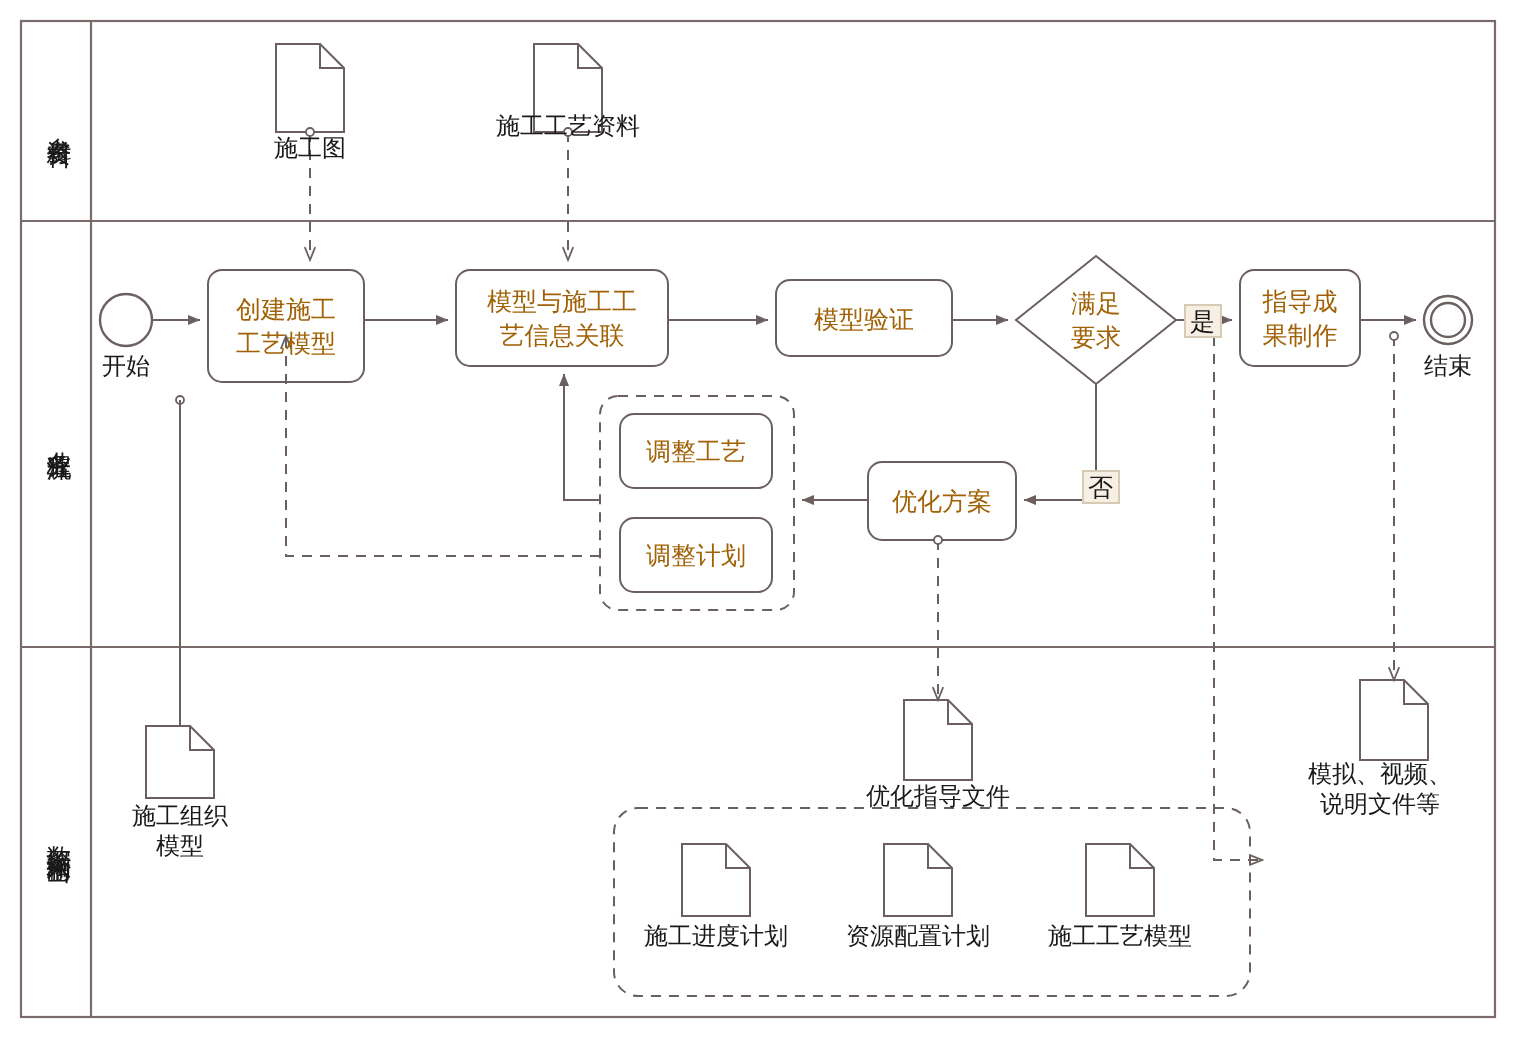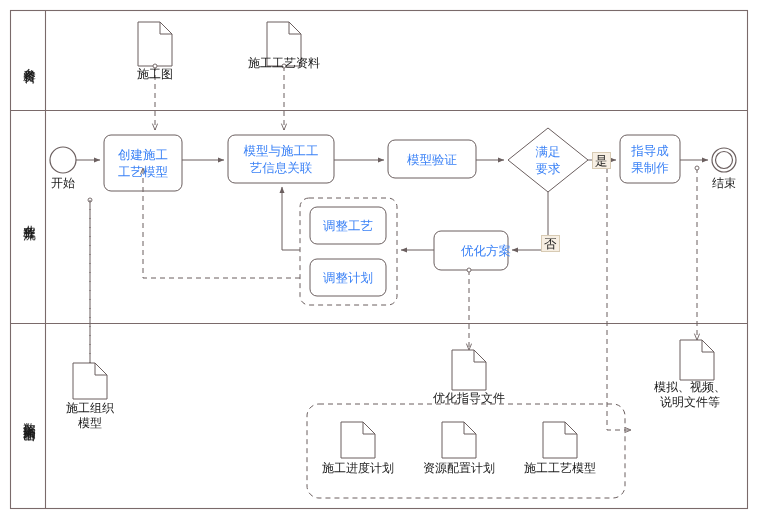--- a/index.html
+++ b/index.html
@@ -2,21 +2,21 @@
 <html><head>
 <meta charset="utf-8">
 <title>施工工艺模型流程图</title>
 <style>
   html,body{margin:0;padding:0;background:#ffffff;}
   body{font-family:"DejaVu Sans","Liberation Sans",sans-serif;}
   #canvas{position:relative;width:758px;height:519px;background:#ffffff;overflow:hidden;}
   svg.layer{position:absolute;left:0;top:0;width:758px;height:519px;}
   .lbl{position:absolute;color:#1a1a1a;font-size:12px;line-height:15px;text-align:center;white-space:pre-line;}
   .node-lbl{position:absolute;display:flex;align-items:center;justify-content:center;
-            text-align:center;color:#3b82f6;font-size:12.5px;line-height:17px;white-space:pre-line;}
+            text-align:center;color:#a16207;font-size:12.5px;line-height:17px;white-space:pre-line;}
   .swim-lbl{position:absolute;color:#1a1a1a;font-size:12.5px;letter-spacing:1px;
             writing-mode:vertical-rl;text-orientation:upright;
             display:flex;align-items:center;justify-content:center;}
   .yn{position:absolute;font-size:12.5px;color:#1a1a1a;background:#f7efe3;
       border:1px solid #d8cbb4;padding:0px 2px;line-height:15px;}
 </style>
 </head>
 <body>
 
 <div id="canvas">
@@ -141,21 +141,21 @@
   <div class="lbl" style="left:33px;top:176px;width:60px;">开始</div>
   <div class="lbl" style="left:694px;top:176px;width:60px;">结束</div>
 
   <div class="node-lbl" style="left:104px;top:135px;width:78px;height:56px;">创建施工
 工艺模型</div>
   <div class="node-lbl" style="left:228px;top:135px;width:106px;height:48px;">模型与施工工
 艺信息关联</div>
   <div class="node-lbl" style="left:388px;top:140px;width:88px;height:38px;">模型验证</div>
   <div class="node-lbl" style="left:620px;top:135px;width:60px;height:48px;">指导成
 果制作</div>
-  <div class="node-lbl" style="left:409px;top:231px;width:74px;height:39px;padding-left:40px;">优化方案</div>
+  <div class="node-lbl" style="left:434px;top:231px;width:74px;height:39px;">优化方案</div>
   <div class="node-lbl" style="left:310px;top:207px;width:76px;height:37px;">调整工艺</div>
   <div class="node-lbl" style="left:310px;top:259px;width:76px;height:37px;">调整计划</div>
 
   <div class="node-lbl" style="left:513px;top:133px;width:70px;height:54px;">满足
 要求</div>
 
   <div class="yn" style="left:592px;top:152px;">是</div>
   <div class="yn" style="left:541px;top:235px;">否</div>
 
   <div class="lbl" style="left:45px;top:401px;width:90px;">施工组织

